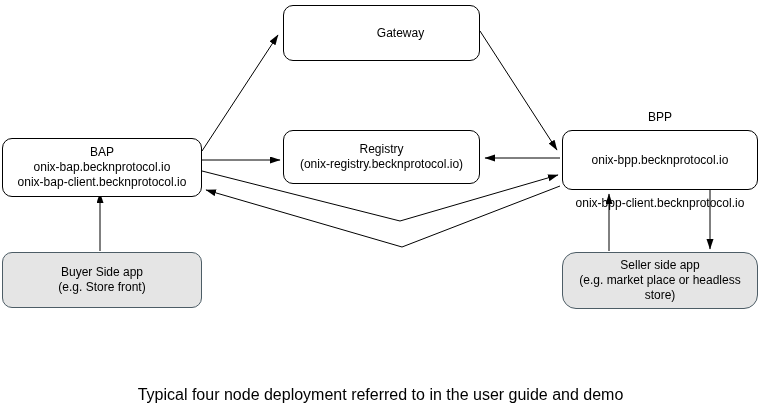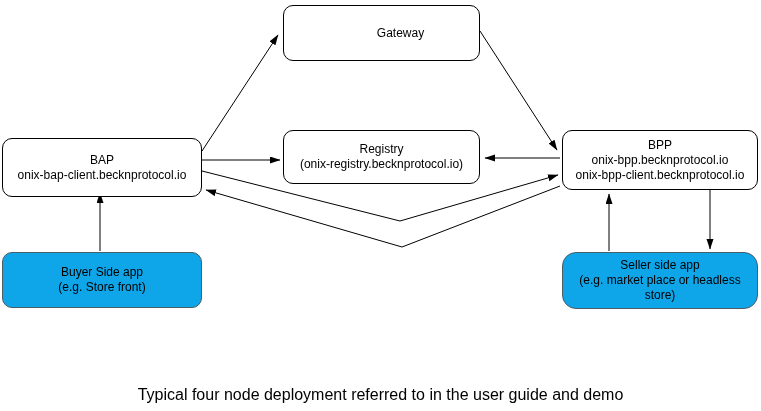--- a/index.html
+++ b/index.html
@@ -29,27 +29,27 @@
     justify-content: center;
     text-align: center;
     font-size: 12px;
     line-height: 15px;
   }
   .node.service {
     background: #ffffff;
     border: 1.5px solid #000000;
   }
   .node.app {
-    background: #0ea5e9;
+    background: #e5e5e5;
     border: 1.5px solid #4d5d66;
   }
   .node-gateway  { left: 283px; top: 5px;   width: 197px; height: 56px; padding-left: 38px; }
   .node-bap      { left: 2px;   top: 130px; width: 200px; height: 59px; margin-top: 8px; }
   .node-registry { left: 283px; top: 130px; width: 197px; height: 54px; }
-  .node-bpp      { left: 562px; top: 130px; width: 196px; height: 60px; }
+  .node-bpp      { left: 562px; top: 130px; width: 196px; height: 60px; gap: 28px; }
   .node-buyer    { left: 2px;   top: 252px; width: 200px; height: 56px; }
   .node-seller   { left: 562px; top: 252px; width: 196px; height: 57px; border-radius: 14px; }
   .caption {
     position: absolute;
     left: 0; right: 0;
     top: 386px;
     text-align: center;
     font-size: 16px;
     z-index: 2;
   }
@@ -80,20 +80,21 @@
     <path class="edge" d="M 609,251 L 609,194" marker-end="url(#arrow)"></path>
     <path class="edge" d="M 710,190 L 710,249" marker-end="url(#arrow)"></path>
   </svg>
 
   <div class="node service node-gateway">
     <div>Gateway</div>
   </div>
 
   <div class="node service node-bap">
     <div>BAP</div>
+    <div>onix-bap.becknprotocol.io</div>
     <div>onix-bap-client.becknprotocol.io</div>
   </div>
 
   <div class="node service node-registry">
     <div>Registry</div>
     <div>(onix-registry.becknprotocol.io)</div>
   </div>
 
   <div class="node service node-bpp">
     <div>BPP</div>

